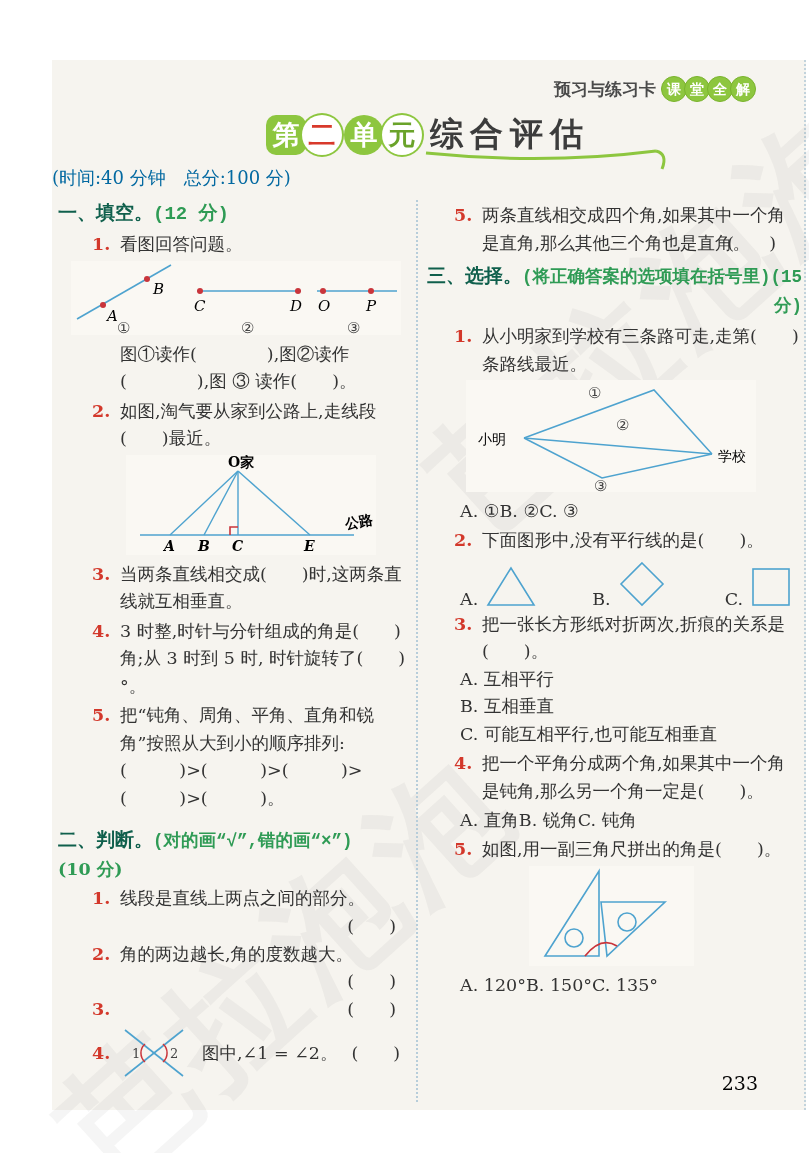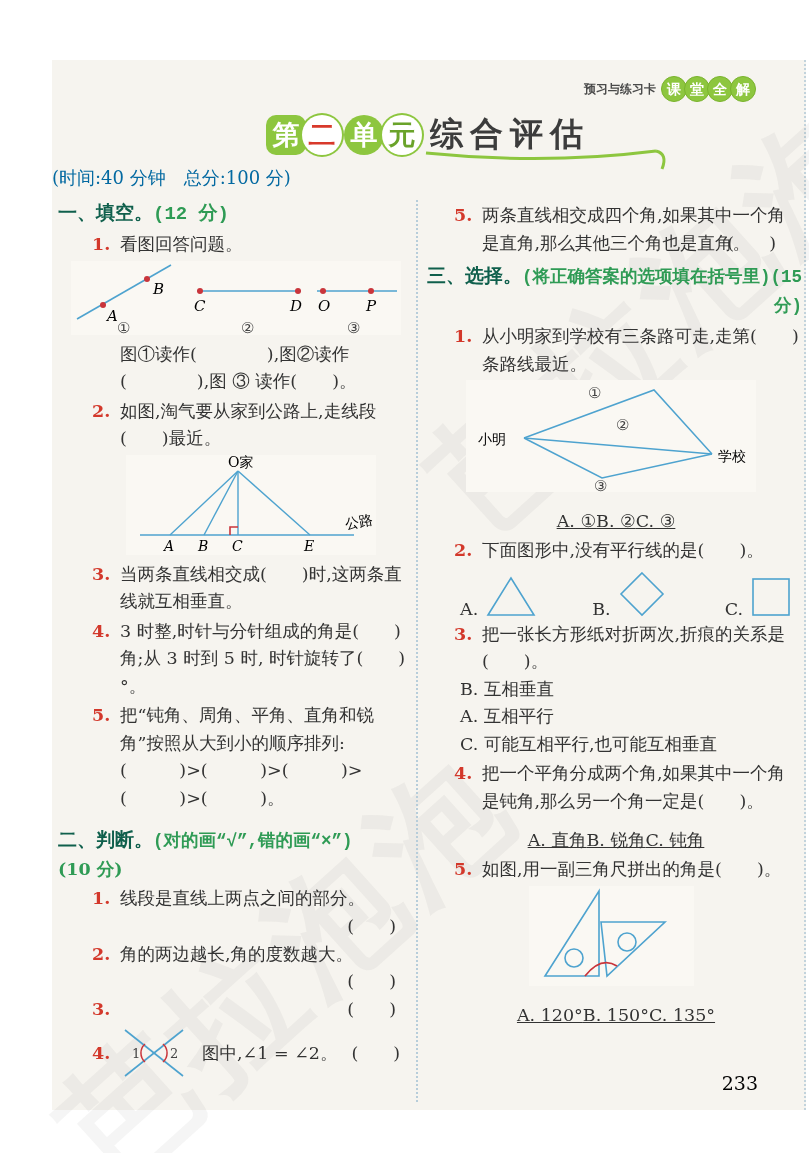--- a/index.html
+++ b/index.html
@@ -2,21 +2,21 @@
 <html><head>
 <meta charset="utf-8">
 <style>
   html,body{margin:0;padding:0;}
   body{width:809px;height:1153px;background:#ffffff;font-family:"DejaVu Serif","Liberation Serif",serif;color:#333;position:relative;overflow:hidden;}
   .page{position:absolute;left:52px;top:60px;width:752px;height:1050px;background:#f6f4ef;border-right:2px dotted #c2d3dc;}
   .wm{position:absolute;font-size:130px;font-weight:bold;color:rgba(110,110,110,0.07);transform:rotate(-42deg);white-space:nowrap;pointer-events:none;z-index:0;letter-spacing:8px;font-family:"DejaVu Sans","Liberation Sans",sans-serif;}
   .wm1{top:170px;left:330px;}
   .wm2{top:820px;left:-40px;}
   .header-row{position:absolute;top:16px;right:48px;display:flex;align-items:center;gap:8px;z-index:2;}
-  .brand{font-family:"DejaVu Sans","Liberation Sans",sans-serif;font-weight:bold;font-size:12px;color:#4a4a4a;}
+  .brand{font-family:"DejaVu Sans","Liberation Sans",sans-serif;font-weight:bold;font-size:17px;color:#4a4a4a;}
   .badge{display:flex;}
   .badge span{display:block;width:24px;height:24px;margin-left:-3px;border-radius:50%;background:#8dc63f;border:1px solid #79b32c;color:#fff;font-size:14px;line-height:24px;text-align:center;font-family:"DejaVu Sans","Liberation Sans",sans-serif;font-weight:bold;}
   .title-row{position:absolute;top:52px;left:0;width:100%;display:flex;justify-content:center;align-items:center;z-index:2;}
   .bub{display:inline-block;width:40px;height:40px;line-height:40px;text-align:center;font-size:27px;font-weight:bold;font-family:"DejaVu Sans","Liberation Sans",sans-serif;}
   .b1{background:#8dc63f;color:#fff;border-radius:10px;}
   .b2{background:#fff;color:#d8392b;border-radius:50%;margin-left:-4px;box-shadow:0 0 0 2px #8dc63f;}
   .b3{background:#8dc63f;color:#fff;border-radius:50%;margin-left:2px;}
   .b4{background:#fff;color:#6aa32a;border-radius:50%;margin-left:-2px;box-shadow:0 0 0 2px #8dc63f;}
   .title-main{position:relative;margin-left:8px;}
   .title-main .txt{font-size:33px;font-weight:bold;color:#3c3c3c;letter-spacing:7px;font-family:"DejaVu Sans","Liberation Sans",sans-serif;}
@@ -35,21 +35,21 @@
   .q .num{position:absolute;left:34px;color:#d3382b;font-weight:bold;}
   .after{padding-left:62px;font-size:17.5px;line-height:27.5px;}
   .bracket-line{text-align:right;padding-right:18px;font-size:17.5px;line-height:26px;}
   .fig{text-align:center;margin:2px 0;}
   .fig svg{background:#faf8f3;}
   .jrow{display:flex;align-items:center;position:relative;padding-left:62px;margin-top:4px;font-size:17.5px;}
   .jrow .num{position:absolute;left:34px;color:#d3382b;font-weight:bold;}
   .jrow .t{margin-left:14px;}
   .jrow .br{margin-left:14px;}
   .q .br-abs{position:absolute;right:26px;bottom:0;}
-  .optrow{display:flex;padding-left:40px;padding-right:30px;justify-content:center;font-size:17.5px;line-height:27px;margin-top:12px;text-decoration:underline;}
+  .optrow{display:flex;padding-left:40px;padding-right:30px;justify-content:flex-start;font-size:17.5px;line-height:27px;margin-top:2px;}
   .optcol .opt{padding-left:64px;text-indent:-24px;font-size:17.5px;line-height:27.5px;}
   .shaperow{display:flex;align-items:flex-end;padding-left:40px;gap:10px;margin-top:4px;font-size:17.5px;}
   .shaperow .grp{display:flex;align-items:flex-end;gap:6px;}
   .shaperow .grp:nth-child(2){margin-left:44px;}
   .shaperow .grp:nth-child(3){margin-left:48px;}
   .pageno{position:absolute;right:46px;bottom:16px;font-size:19px;color:#000000;z-index:2;}
   svg text{font-family:"DejaVu Serif","Liberation Serif",serif;}
 </style>
 </head>
 <body>
@@ -119,21 +119,21 @@
         </svg>
       </div>
 
       <div class="after">图①读作(　　　　),图②读作(　　　　),图 ③ 读作(　　)。</div>
 
       <div class="q">
         <span class="num">2.</span>
         <span>如图,淘气要从家到公路上,走线段(　　)最近。</span>
       </div>
 
-      <div class="fig" style="margin-left:30px;">
+      <div class="fig" style="margin-left:30px;font-weight:bold;">
         <svg width="250" height="100" viewBox="0 0 250 100">
           <line x1="14" y1="80" x2="228" y2="80" stroke="#4ea3cf" stroke-width="1.6"></line>
           <line x1="112" y1="16" x2="44" y2="80" stroke="#4ea3cf" stroke-width="1.4"></line>
           <line x1="112" y1="16" x2="78" y2="80" stroke="#4ea3cf" stroke-width="1.4"></line>
           <line x1="112" y1="16" x2="112" y2="80" stroke="#4ea3cf" stroke-width="1.4"></line>
           <line x1="112" y1="16" x2="184" y2="80" stroke="#4ea3cf" stroke-width="1.4"></line>
           <path d="M104,80 L104,72 L112,72" stroke="#c9353b" stroke-width="1.6" fill="none"></path>
           <text x="102" y="12" font-size="14">O家</text>
           <text x="38" y="96" font-size="14" font-style="italic">A</text>
           <text x="72" y="96" font-size="14" font-style="italic">B</text>
@@ -256,22 +256,22 @@
             <rect x="4" y="4" width="36" height="36" stroke="#4ea3cf" stroke-width="1.6" fill="none"></rect>
           </svg>
         </span>
       </div>
 
       <div class="q">
         <span class="num">3.</span>
         <span>把一张长方形纸对折两次,折痕的关系是(　　)。</span>
       </div>
       <div class="optcol">
+        <div class="opt">A. 互相平行</div>
         <div class="opt">B. 互相垂直</div>
-        <div class="opt">A. 互相平行</div>
         <div class="opt">C. 可能互相平行,也可能互相垂直</div>
       </div>
 
       <div class="q">
         <span class="num">4.</span>
         <span>把一个平角分成两个角,如果其中一个角是钝角,那么另一个角一定是(　　)。</span>
       </div>
       <div class="optrow">
         <span>A. 直角</span>
         <span>B. 锐角</span>

